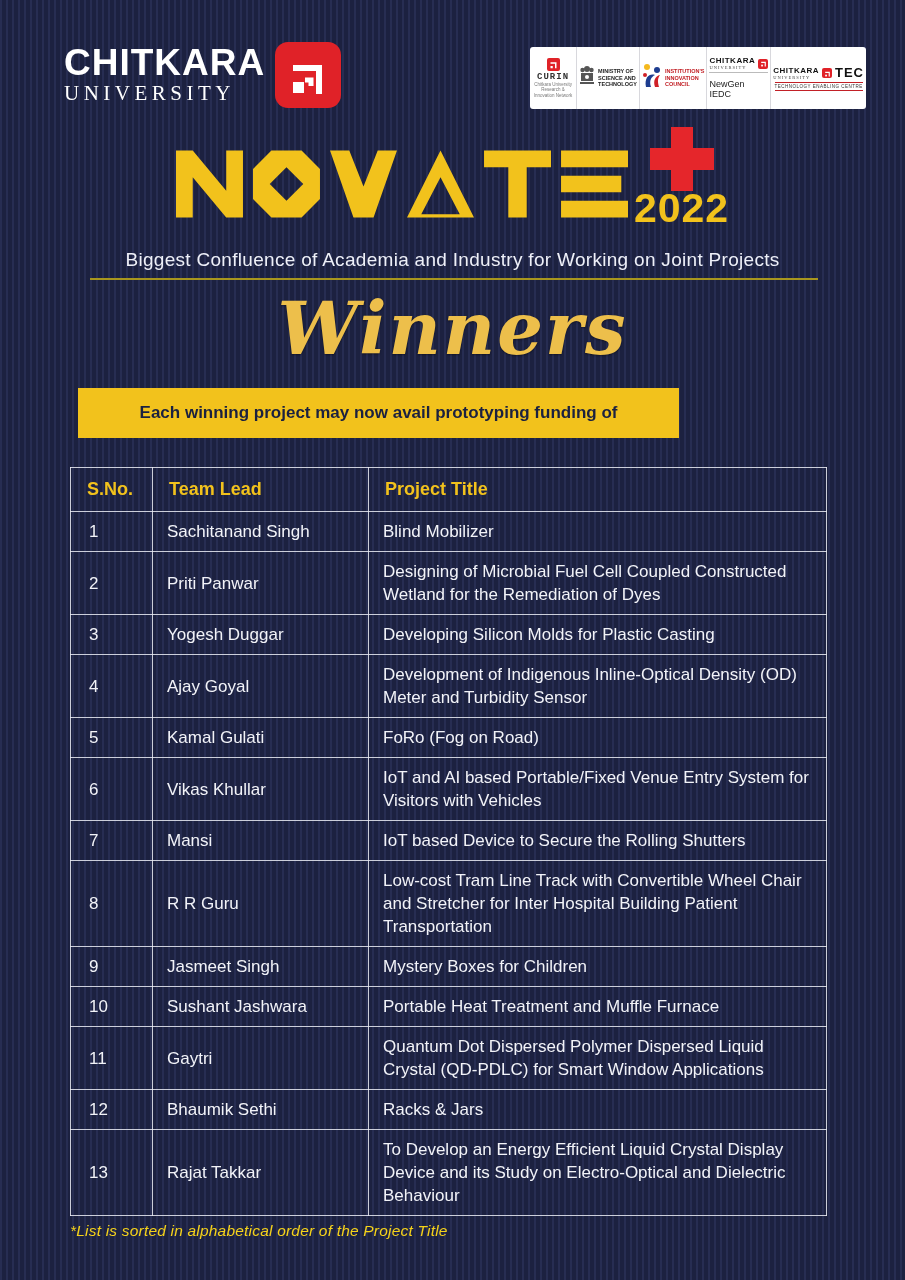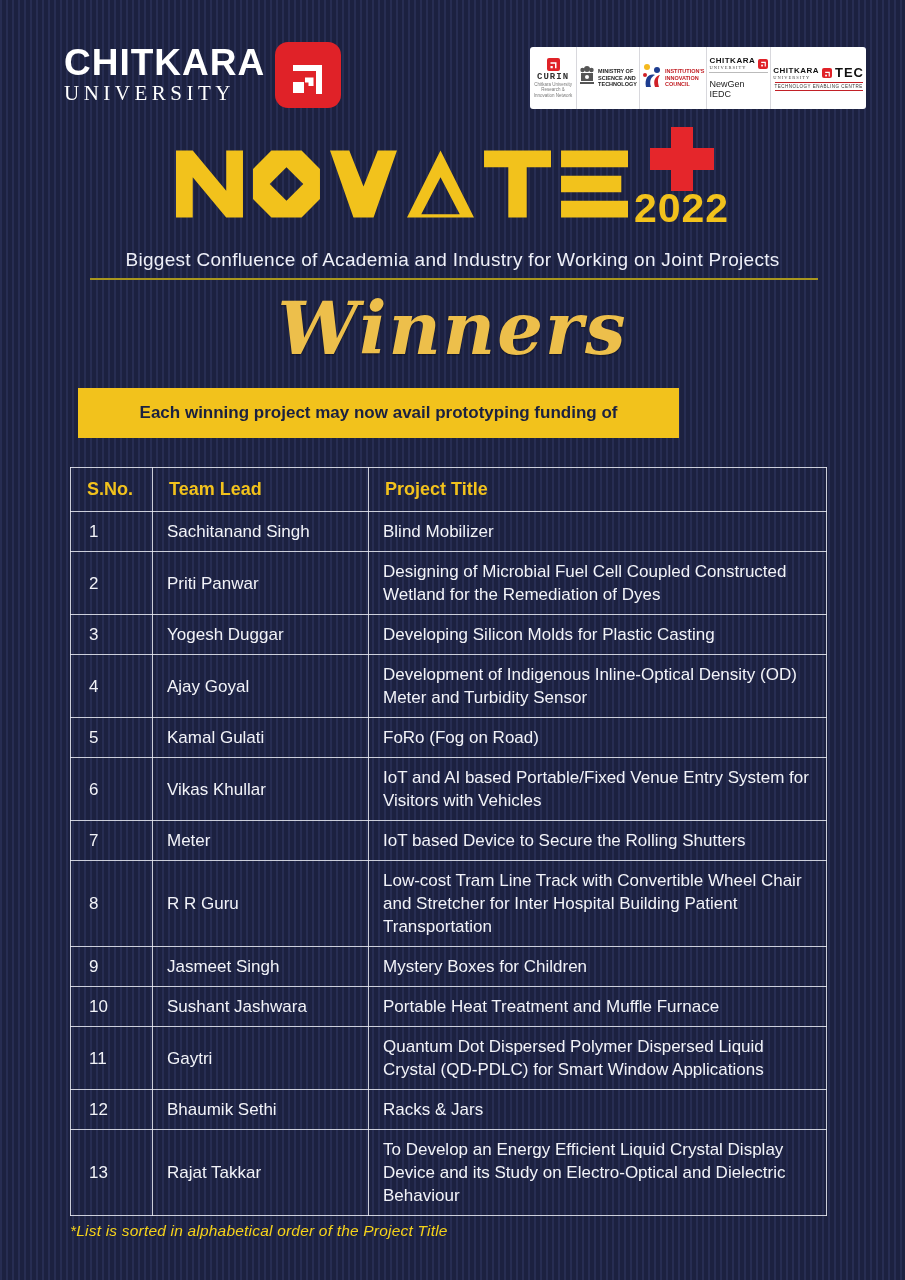--- a/index.html
+++ b/index.html
@@ -262,21 +262,21 @@
     </tr>
 
     <tr>
       <td class="sno">6</td>
       <td class="lead">Vikas Khullar</td>
       <td class="title">IoT and AI based Portable/Fixed Venue Entry System for Visitors with Vehicles</td>
     </tr>
 
     <tr>
       <td class="sno">7</td>
-      <td class="lead">Meter</td>
+      <td class="lead">Mansi</td>
       <td class="title">IoT based Device to Secure the Rolling Shutters</td>
     </tr>
 
     <tr>
       <td class="sno">8</td>
       <td class="lead">R R Guru</td>
       <td class="title">Low-cost Tram Line Track with Convertible Wheel Chair and Stretcher for Inter Hospital Building Patient Transportation</td>
     </tr>
 
     <tr>

